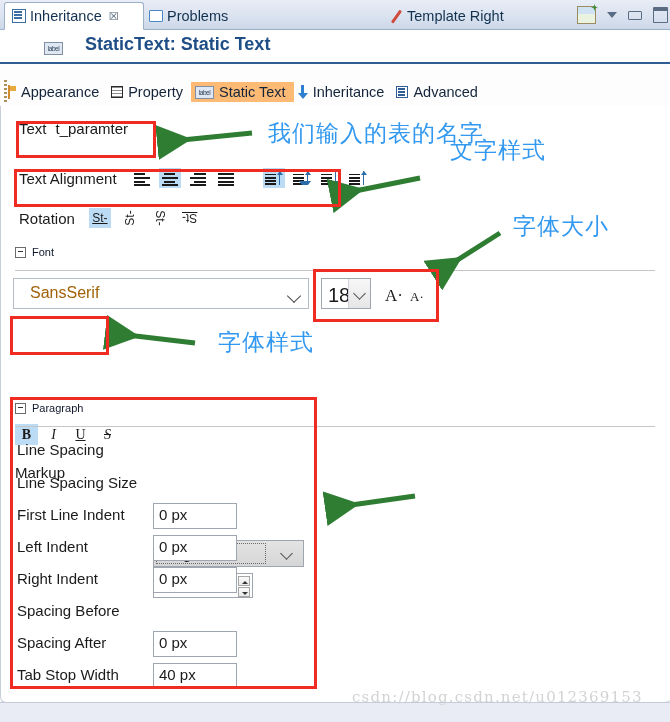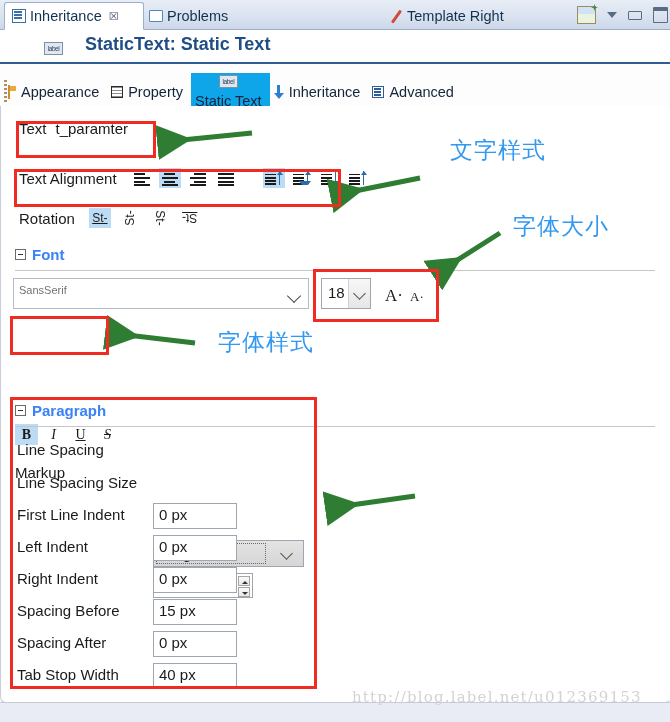--- a/index.html
+++ b/index.html
@@ -208,22 +208,21 @@
     background-image: repeating-linear-gradient(to bottom,#b08f5a 0 2px, transparent 2px 4px);
   }
   .subtab {
     display: flex; align-items: center; gap: 5px;
     padding: 2px 8px 2px 4px;
     font-size: 14.5px;
     color: #14243a;
     white-space: nowrap;
   }
   .subtab.selected {
-    background: #0ea5e9;
-    flex-direction: column;
+    background: #fdba74;
   }
   .ico-appearance{
     width: 12px; height: 14px; position: relative;
   }
   .ico-appearance::before{
     content:""; position:absolute; left:4px; top:0; width:2.4px; height:14px; background:#d28b2f;
   }
   .ico-appearance::after{
     content:""; position:absolute; left:6px; top:1px; width:6px; height:5px; background:#e8a93f;
   }
@@ -330,21 +329,21 @@
   .rot-btn.on { background:#bcdcf5; }
   .rot-0 { text-decoration: underline; }
   .rot-90 { transform: rotate(-90deg); }
   .rot-270 { transform: rotate(90deg); }
   .rot-180 { transform: rotate(180deg); text-decoration: underline; }
 
   
   .section-head {
     position: absolute;
     display: flex; align-items: center; gap: 6px;
-    font-size: 15px; font-weight: bold; color:#3b82f6;
+    font-size: 11px; font-weight: normal; color:#0f172a;
   }
   .expander {
     width: 9px; height: 9px;
     border: 1px solid #6b6b6b;
     position: relative;
     background:#fff;
   }
   .expander::before{
     content:""; position:absolute; left:1.5px; top:3.5px; width:5px; height:1px; background:#333;
   }
@@ -355,40 +354,40 @@
 
   
   #font-family-box {
     position: absolute; left: 12px; top: 172px;
     width: 296px; height: 31px;
     border: 1px solid #b5bcc6;
     background: #ffffff;
     box-sizing: border-box;
   }
   #font-family-value {
-    position:absolute; left:5px; top:5px;
-    font-size:11px; color:#737373;
+    position:absolute; left:16px; top:5px;
+    font-size:16px; color:#a16207;
   }
   .chev {
     position:absolute; right:9px; top:12px;
     width: 9px; height: 9px;
     border-right: 1.7px solid #4c4c4c;
     border-bottom: 1.7px solid #4c4c4c;
     transform: rotate(45deg);
   }
   #font-size-box {
     position: absolute; left: 320px; top: 172px;
     width: 50px; height: 31px;
     border: 1px solid #9fa6b0;
     background: #ffffff;
     box-sizing: border-box;
   }
   #font-size-value {
     position:absolute; left:6px; top:5px;
-    font-size:15px; color:#1b1b1b;
+    font-size:20px; color:#1b1b1b;
   }
   #font-size-drop {
     position:absolute; right:0; top:0; width:22px; height:29px;
     background: linear-gradient(to bottom,#f7f7f7,#e6e6e6);
     border-left: 1px solid #cdd2d8;
     box-sizing:border-box;
   }
   #font-size-drop .chev{ right:6px; top:10px; width:8px;height:8px;}
   .aa-btn {
     position:absolute;
@@ -756,23 +755,20 @@
     <div class="para-field" style="left:152px; top:429px; width:84px;">
       <span>0 px</span>
     </div>
 
     <span class="para-label" style="left:16px; top:464px;">Right Indent</span>
     <div class="para-field" style="left:152px; top:461px; width:84px;">
       <span>0 px</span>
     </div>
 
     <span class="para-label" style="left:16px; top:496px;">Spacing Before</span>
-    <div class="para-field" style="left:152px; top:493px; width:84px;">
-      <span>15 px</span>
-    </div>
 
     <span class="para-label" style="left:16px; top:528px;">Spacing After</span>
     <div class="para-field" style="left:152px; top:525px; width:84px;">
       <span>0 px</span>
     </div>
 
     <span class="para-label" style="left:16px; top:560px;">Tab Stop Width</span>
     <div class="para-field" style="left:152px; top:557px; width:84px;">
       <span>40 px</span>
     </div>
@@ -801,18 +797,19 @@
   <path d="M415,496 L330,508" stroke="#2e7d32" stroke-width="5" fill="none" marker-end="url(#ah)"></path>
 </svg>
 
 <div id="overlay">
   <div class="redbox" style="left:16px; top:121px; width:140px; height:37px;"></div>
   <div class="redbox" style="left:14px; top:169px; width:327px; height:38px;"></div>
   <div class="redbox" style="left:313px; top:269px; width:126px; height:53px;"></div>
   <div class="redbox" style="left:10px; top:316px; width:99px; height:39px;"></div>
   <div class="redbox" style="left:10px; top:397px; width:307px; height:292px;"></div>
 
+  <span class="cn-note" style="left:268px; top:118px;">我们输入的表的名字</span>
   <span class="cn-note" style="left:450px; top:135px;">文字样式</span>
   <span class="cn-note" style="left:513px; top:211px;">字体大小</span>
   <span class="cn-note" style="left:218px; top:327px;">字体样式</span>
 
-  <span id="watermark">http://blog.label.net/u012369153</span>
+  <span id="watermark">csdn://blog.csdn.net/u012369153</span>
 </div>
 
 </body></html>

